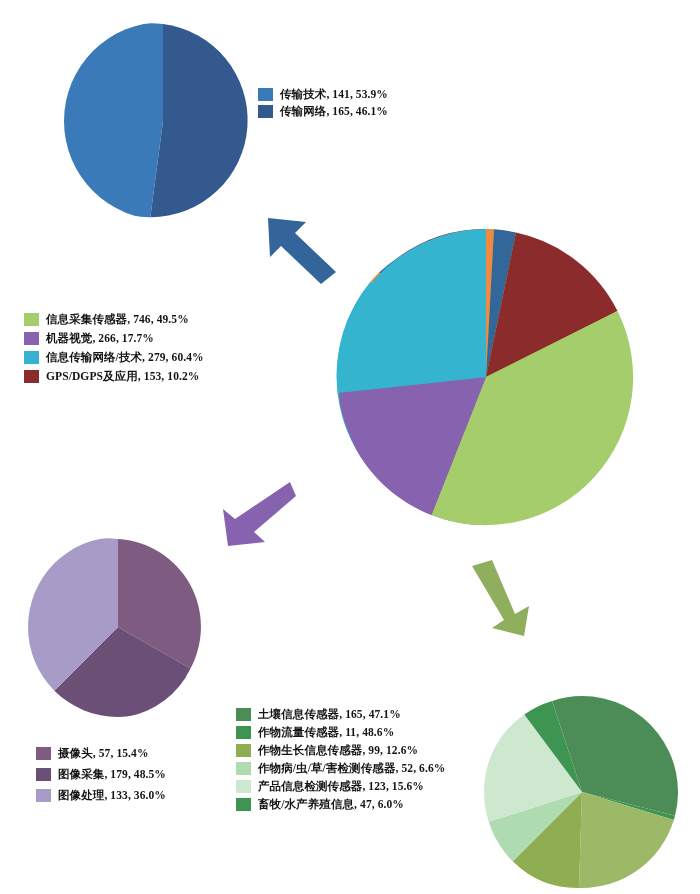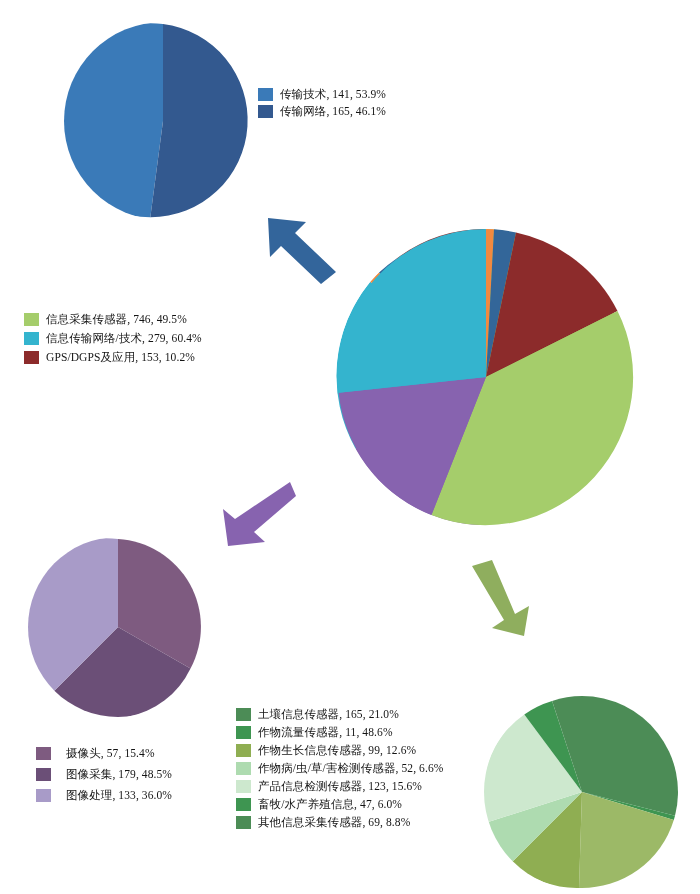--- a/index.html
+++ b/index.html
@@ -1,21 +1,21 @@
 <!DOCTYPE html>
 <html><head>
 <meta charset="utf-8">
 <style>
   html,body{margin:0;padding:0;background:#ffffff;}
   body{
     width:700px;height:894px;position:relative;overflow:hidden;
     font-family:"Liberation Serif","DejaVu Serif",serif;
     color:#1a1a1a;
   }
-  .canvas{position:absolute;left:0;top:0;width:700px;height:632px;}
+  .canvas{position:absolute;left:0;top:0;width:700px;height:632px;font-weight:bold;}
 
   
   .pie{position:absolute;border-radius:50%;}
   .pie-top{left:64px;top:22px;width:198px;height:198px;}
   .pie-main{left:336px;top:227px;width:300px;height:300px;}
   .pie-bl{left:28px;top:537px;width:180px;height:180px;}
   .pie-br{left:484px;top:694px;width:196px;height:196px;}
 
   
   .arrow{position:absolute;}
@@ -33,21 +33,21 @@
   }
   .legend-label{
     font-size:11.5px;line-height:13px;
     letter-spacing:0.1px;
     color:#141414;
   }
   .legend-top{left:258px;top:88px;}
   .legend-main{left:24px;top:313px;}
   .legend-main .legend-row{margin-bottom:6px;}
   .legend-bl{left:36px;top:747px;}
-  .legend-bl .legend-row{margin-bottom:8px;gap:8px;}
+  .legend-bl .legend-row{margin-bottom:8px;}
   .legend-br{left:236px;top:708px;}
   .legend-br .legend-row{margin-bottom:5px;}
 </style>
 </head>
 <body>
 
 <div class="canvas">
 
   <svg class="pie pie-top" viewBox="0 0 200 200">
     <g>
@@ -94,20 +94,24 @@
       <path fill="#A5CD6B" d="M150 150 L281.5 84.0 A148 148 0 0 1 95.4 288.1 Z"></path>
       <path fill="#8763AF" d="M150 150 L95.4 288.1 A148 148 0 0 1 2.6 165.7 Z"></path>
       <path fill="#34B4CE" d="M150 150 L2.6 165.7 A148 148 0 0 1 150 2 Z"></path>
     </g>
   </svg>
 
   <div class="legend legend-main">
     <div class="legend-row">
       <span class="swatch" style="background:#A5CD6B"></span>
       <span class="legend-label">信息采集传感器, 746, 49.5%</span>
+    </div>
+    <div class="legend-row">
+      <span class="swatch" style="background:#8763AF"></span>
+      <span class="legend-label">机器视觉, 266, 17.7%</span>
     </div>
     <div class="legend-row">
       <span class="swatch" style="background:#34B4CE"></span>
       <span class="legend-label">信息传输网络/技术, 279, 60.4%</span>
     </div>
     <div class="legend-row">
       <span class="swatch" style="background:#8C2B2B"></span>
       <span class="legend-label">GPS/DGPS及应用, 153, 10.2%</span>
     </div>
   </div>
@@ -159,21 +163,21 @@
     <path fill="#CDE8CE" d="M98 98 L3.4 128.3 A96 96 0 0 1 40.3 20.5 Z"></path>
 
     <path fill="#3E9551" d="M98 98 L40.3 20.5 A96 96 0 0 1 68.1 7.0 Z"></path>
 
     <path fill="#4C8C56" d="M98 98 L68.1 7.0 A96 96 0 0 1 98 2 Z"></path>
   </svg>
 
   <div class="legend legend-br">
     <div class="legend-row">
       <span class="swatch" style="background:#4C8C56"></span>
-      <span class="legend-label">土壤信息传感器, 165, 21.0%</span>
+      <span class="legend-label">土壤信息传感器, 165, 47.1%</span>
     </div>
     <div class="legend-row">
       <span class="swatch" style="background:#3E9551"></span>
       <span class="legend-label">作物流量传感器, 11, 48.6%</span>
     </div>
     <div class="legend-row">
       <span class="swatch" style="background:#8FAE52"></span>
       <span class="legend-label">作物生长信息传感器, 99, 12.6%</span>
     </div>
     <div class="legend-row">
@@ -181,19 +185,15 @@
       <span class="legend-label">作物病/虫/草/害检测传感器, 52, 6.6%</span>
     </div>
     <div class="legend-row">
       <span class="swatch" style="background:#CDE8CE"></span>
       <span class="legend-label">产品信息检测传感器, 123, 15.6%</span>
     </div>
     <div class="legend-row">
       <span class="swatch" style="background:#3E9551"></span>
       <span class="legend-label">畜牧/水产养殖信息, 47, 6.0%</span>
     </div>
-    <div class="legend-row">
-      <span class="swatch" style="background:#4C8C56"></span>
-      <span class="legend-label">其他信息采集传感器, 69, 8.8%</span>
-    </div>
   </div>
 
 </div>
 
 </body></html>

